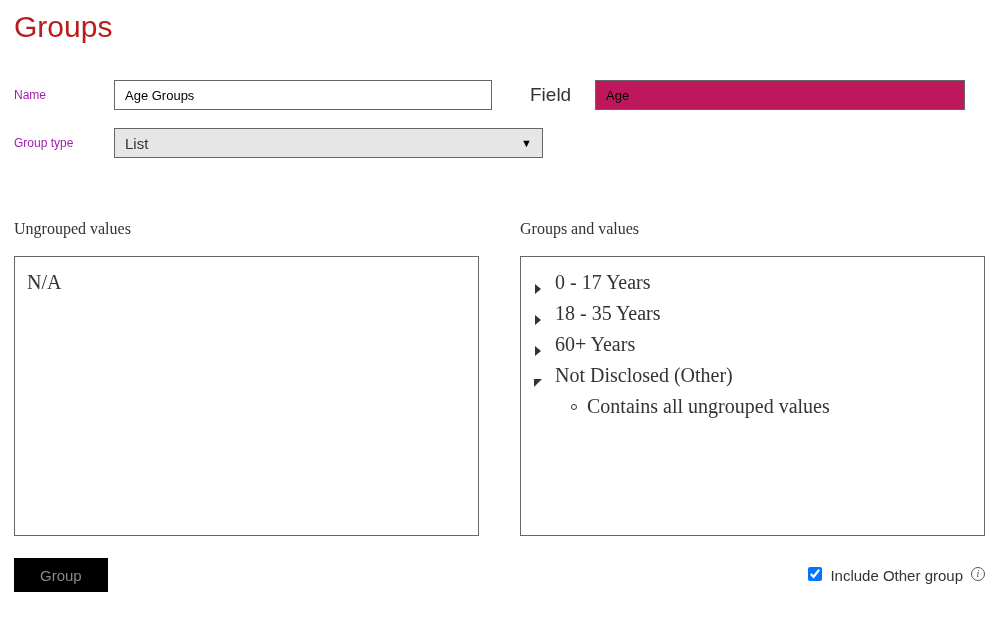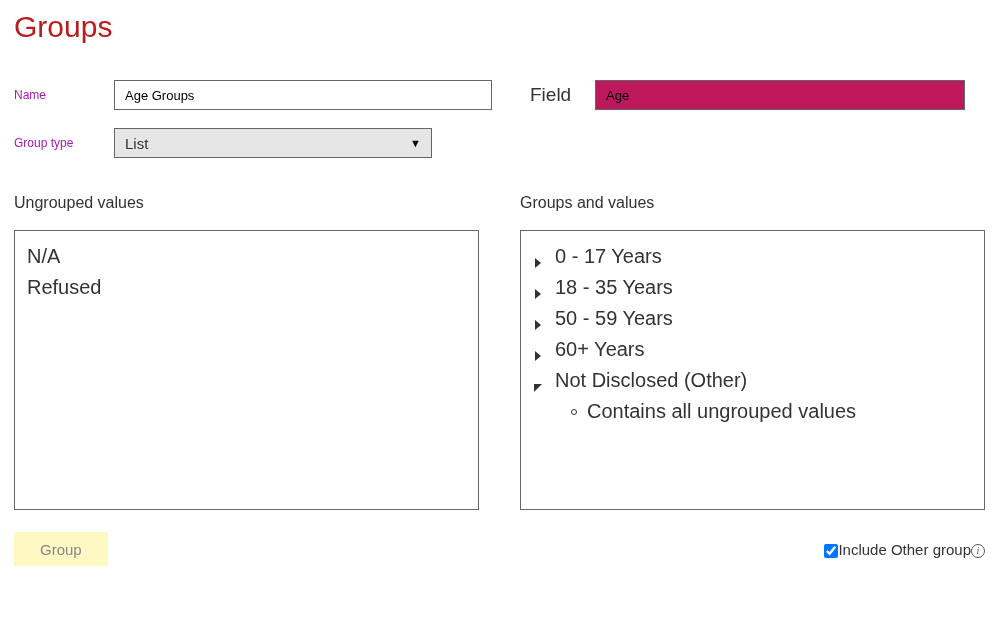--- a/index.html
+++ b/index.html
@@ -49,41 +49,42 @@
       font-size: 13px;
       width: 378px;
       background: #fff;
     }
     .text-input.readonly {
       background: #be185d;
       width: 370px;
     }
     .select-wrap {
       position: relative;
-      width: 318px;
+      width: 429px;
       height: 30px;
       border: 1px solid #666;
       background: #e6e6e6;
       display: flex;
       align-items: center;
       padding: 0 10px;
       cursor: pointer;
     }
     .select-value {
       font-size: 15px;
       flex: 1;
     }
     .select-caret {
       font-size: 11px;
       color: #000;
     }
     .columns {
       display: flex;
       gap: 41px;
-      margin-top: 36px;
+      margin-top: 62px;
+      font-family: Liberation Serif, serif;
     }
     .col {
       flex: 1;
     }
     .col-title {
       font-size: 16px;
       font-weight: 400;
       color: #333;
       margin-bottom: 18px;
     }
@@ -133,31 +134,32 @@
       align-items: center;
       justify-content: space-between;
       margin-top: 22px;
     }
     .btn-row {
       display: flex;
       gap: 10px;
     }
     .btn {
       border: none;
-      background: #fef9c3;
+      background: #000000;
       color: #888;
       font-family: inherit;
       font-size: 15px;
       height: 34px;
       padding: 4px 26px;
       cursor: pointer;
     }
     .include-wrap {
       display: flex;
-      align-items: flex-end;
+      align-items: flex-start;
+      gap: 8px;
       font-size: 15px;
       color: #333;
       padding-left: 16px;
     }
     .include-wrap input[type="checkbox"] {
       width: 14px;
       height: 14px;
     }
     .info-icon {
       width: 14px;
@@ -191,49 +193,40 @@
     <span class="select-value">List</span>
     <span class="select-caret">▼</span>
   </div>
 </div>
 
 <div class="columns">
   <div class="col">
     <div class="col-title">Ungrouped values</div>
     <div class="listbox" id="ungrouped-list">
         <div class="ungrouped-item">N/A</div>
-        <div class="ungrouped-item">Refused</div>
       </div>
   </div>
   <div class="col">
     <div class="col-title">Groups and values</div>
     <div class="listbox" id="groups-list">
         <div class="group-row">
           <span class="expand-icon">
             <svg viewBox="0 0 10 10">
               <path d="M2 0 L8 5 L2 10 Z" fill="#333"></path>
             </svg>
           </span>
           <span>0 - 17 Years</span>
         </div>
         <div class="group-row">
           <span class="expand-icon">
             <svg viewBox="0 0 10 10">
               <path d="M2 0 L8 5 L2 10 Z" fill="#333"></path>
             </svg>
           </span>
           <span>18 - 35 Years</span>
-        </div>
-        <div class="group-row">
-          <span class="expand-icon">
-            <svg viewBox="0 0 10 10">
-              <path d="M2 0 L8 5 L2 10 Z" fill="#333"></path>
-            </svg>
-          </span>
-          <span>50 - 59 Years</span>
         </div>
         <div class="group-row">
           <span class="expand-icon">
             <svg viewBox="0 0 10 10">
               <path d="M2 0 L8 5 L2 10 Z" fill="#333"></path>
             </svg>
           </span>
           <span>60+ Years</span>
         </div>
         <div class="group-row">

